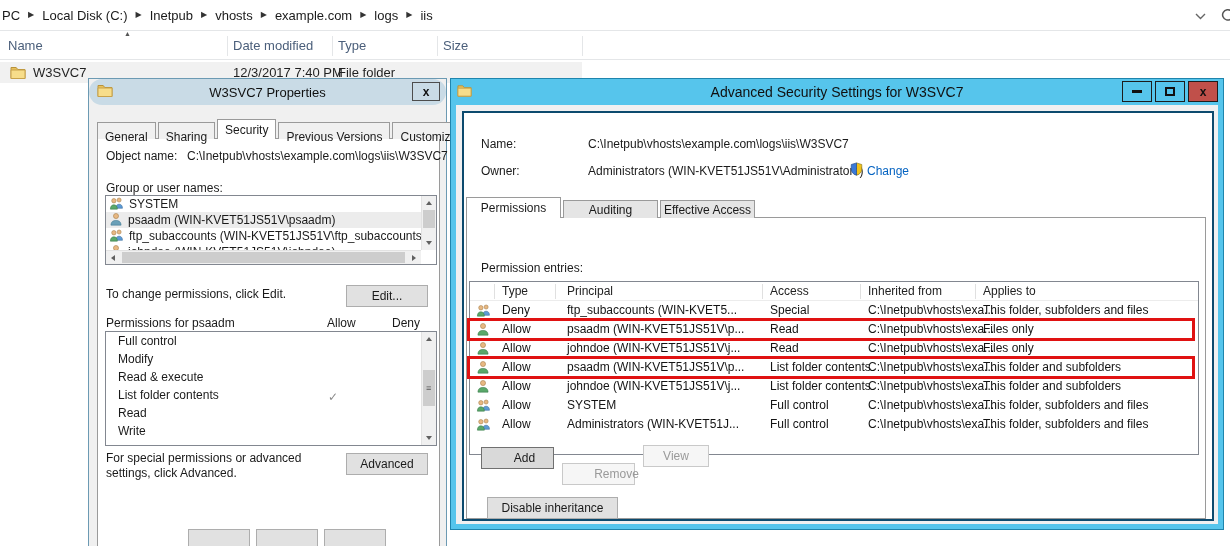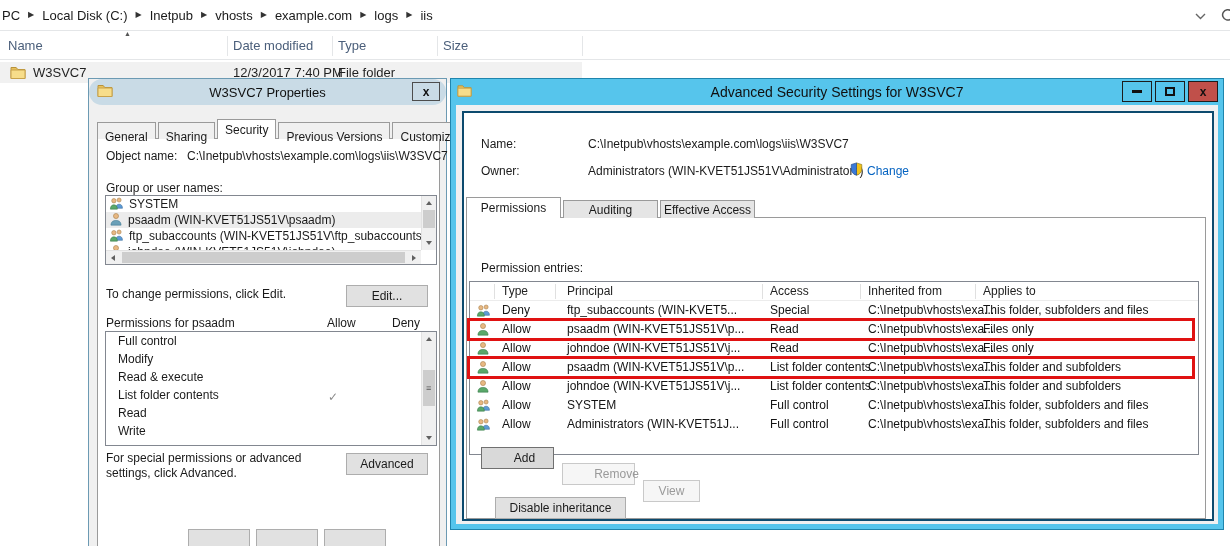--- a/index.html
+++ b/index.html
@@ -412,18 +412,18 @@
             <span class="c-inh">C:\Inetpub\vhosts\exa...</span>
             <span class="c-app">This folder, subfolders and files</span>
           </div>
         </div>
 
         <div class="redbox" style="left:0px; top:100px; width:728px; height:23px;"></div>
         <div class="redbox" style="left:0px; top:138px; width:728px; height:23px;"></div>
 
         <div class="btn primary" style="left:14px; top:229px; width:73px; height:22px;padding-left:14px;">Add</div>
         <div class="btn disabled" style="left:95px; top:245px; width:73px; height:22px;padding-left:36px;">Remove</div>
-        <div class="btn disabled" style="left:176px; top:262px; width:57px; height:22px;">View</div>
-        <div class="btn" style="left:28px; top:279px; width:131px; height:22px;">Disable inheritance</div>
+        <div class="btn disabled" style="left:176px; top:227px; width:66px; height:22px;">View</div>
+        <div class="btn" style="left:20px; top:279px; width:131px; height:22px;">Disable inheritance</div>
       </div>
     </div>
   </div>
 </div>
 
 </body></html>

